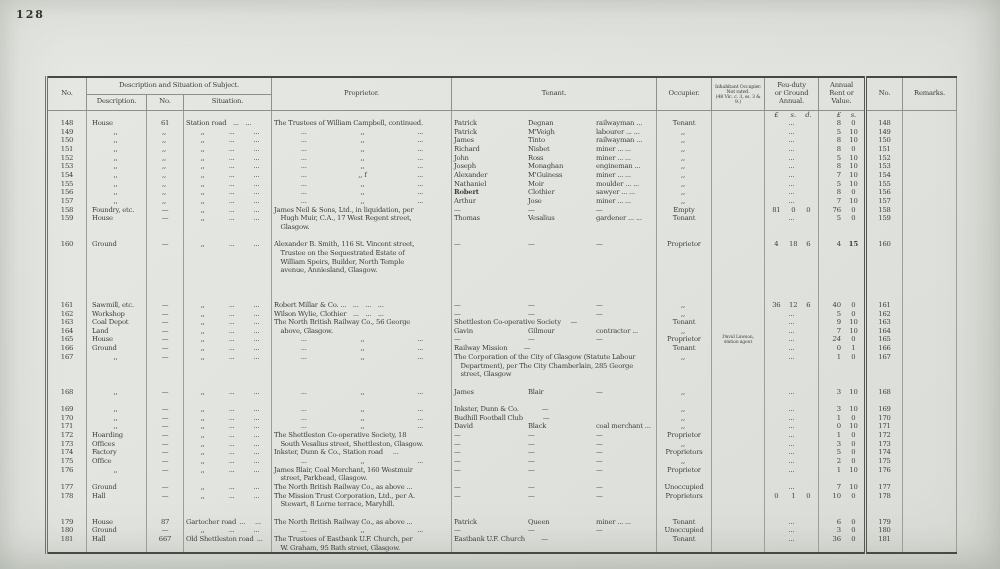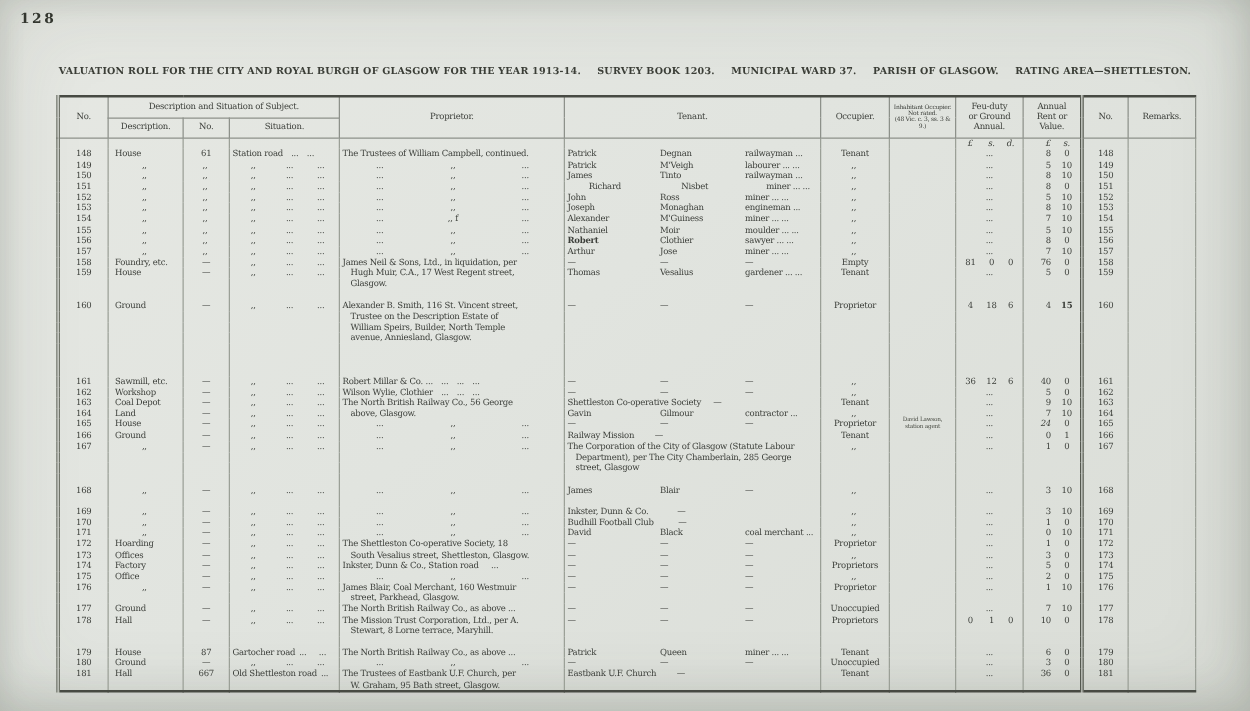--- a/index.html
+++ b/index.html
@@ -47,27 +47,20 @@
   .segs-c9 .seg:first-child{text-align:right;padding-right:4px;box-sizing:border-box;}
   .segs-c9 .seg:last-child{text-align:center;}
   tr.units-row td{font-style:italic;line-height:8px;}
 </style>
 </head>
 <body>
 
 <div class="page">
   <div class="pageno">128</div>
 
-  <div class="title-row">
-    <span>VALUATION ROLL FOR THE CITY AND ROYAL BURGH OF GLASGOW FOR THE YEAR 1913-14.</span>
-    <span>SURVEY BOOK 1203.</span>
-    <span>MUNICIPAL WARD 37.</span>
-    <span>PARISH OF GLASGOW.</span>
-    <span>RATING AREA—SHETTLESTON.</span>
-  </div>
 
   <table class="vr">
     <colgroup>
       <col style="width:40px">
         <col style="width:60px">
         <col style="width:37px">
         <col style="width:88px">
       <col style="width:180px">
         <col style="width:205px">
         <col style="width:55px">
@@ -240,21 +233,21 @@
           </td>
           <td class="c4">
             <div class="segs segs-c4">
               <span class="seg" style="width: 34%;">...</span>
               <span class="seg" style="width: 33%;">,,</span>
               <span class="seg" style="width: 33%;">...</span>
             </div>
           </td>
           <td class="c5">
             <div class="segs segs-c5">
-              <span class="seg" style="width: 37%; margin-left: 17px;">Richard</span>
+              <span class="seg" style="width: 37%;">Richard</span>
               <span class="seg" style="width: 34%;">Nisbet</span>
               <span class="seg" style="width: 29%;">miner ... ...</span>
             </div>
           </td>
           <td class="c6 ctr">,,</td>
           <td class="c7"></td>
           <td class="c8">...</td>
           <td class="c9">
             <div class="segs segs-c9">
               <span class="seg" style="width: 58%;">8</span>
@@ -617,21 +610,21 @@
             </div>
           </td>
           <td class="c10">160</td>
           <td class="c11"></td>
         </tr>
         <tr>
           <td class="c0"></td>
           <td class="c1"></td>
           <td class="c2"></td>
           <td class="c3"></td>
-          <td class="c4">  Trustee on the Description Estate of</td>
+          <td class="c4">  Trustee on the Sequestrated Estate of</td>
           <td class="c5"></td>
           <td class="c6"></td>
           <td class="c7"></td>
           <td class="c8"></td>
           <td class="c9"></td>
           <td class="c10"></td>
           <td class="c11"></td>
         </tr>
         <tr>
           <td class="c0"></td>

